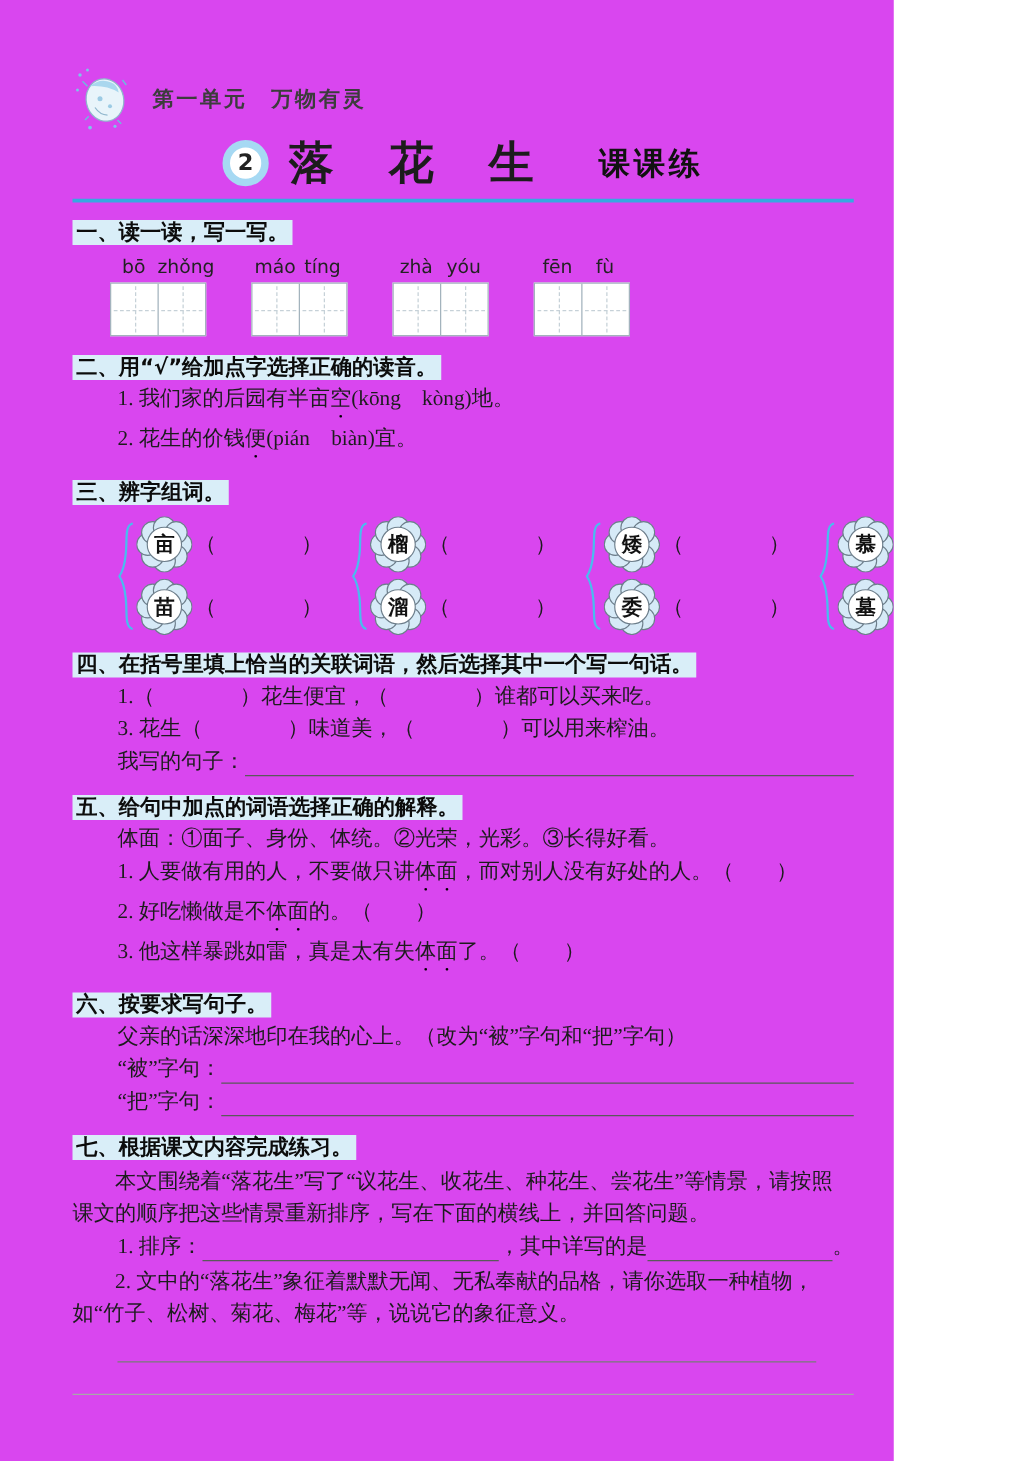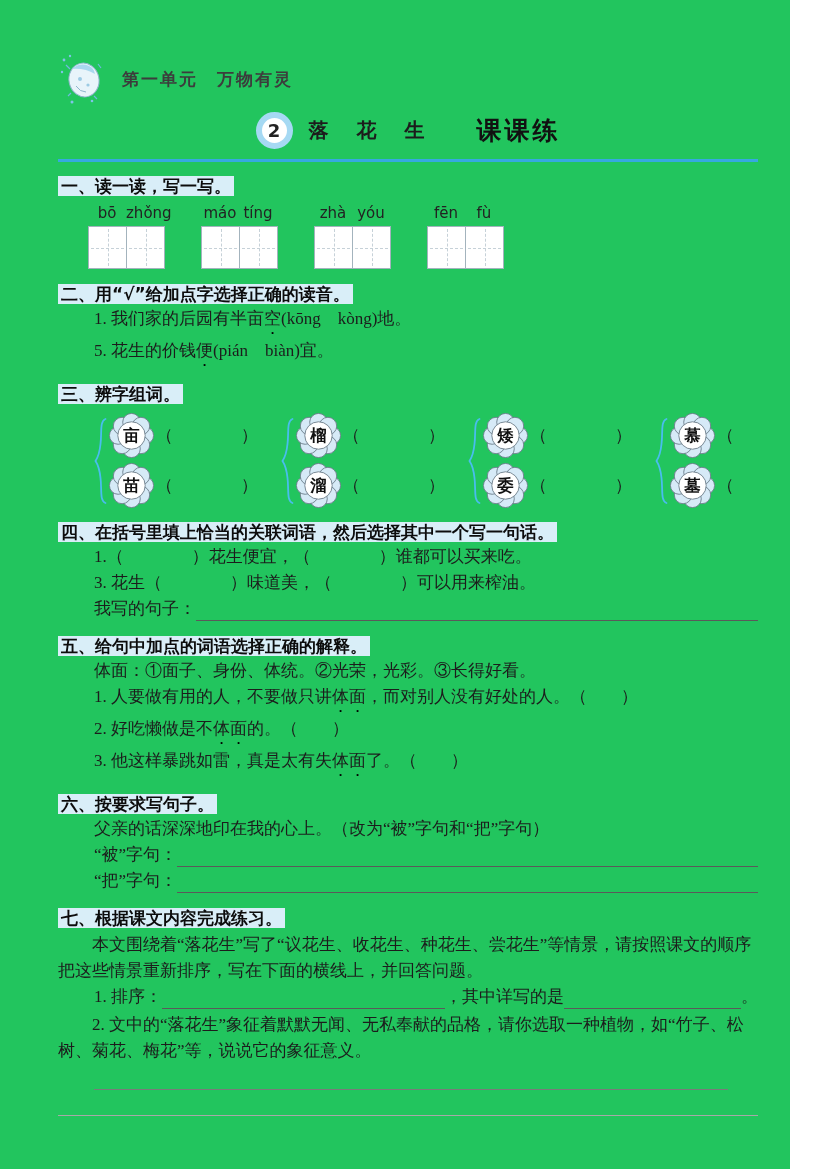--- a/index.html
+++ b/index.html
@@ -1,35 +1,35 @@
 <!DOCTYPE html>
 <html><head>
 <meta charset="utf-8">
 <style>
   html,body{margin:0;padding:0;background:#ffffff;}
   .page{
-    position:relative;width:790px;height:1169px;box-sizing:border-box;
-    padding:50px 32px 0 58px;overflow:hidden;background:#22c55e;
+    position:relative;width:715px;height:1169px;box-sizing:border-box;
+    padding:50px 32px 0 58px;overflow:hidden;background:#d946ef;
     font-family:"Liberation Serif","DejaVu Serif",serif;
     color:#1c1c1c;font-size:17px;
   }
   
   .unit-header{display:flex;align-items:center;gap:16px;height:58px;}
   .mascot{width:48px;height:54px;flex:none;}
   .unit-label{
     font-family:"DejaVu Sans","Liberation Sans",sans-serif;
     font-weight:bold;font-size:17px;color:#3c3c3c;letter-spacing:2px;
   }
   .title-row{display:flex;align-items:center;justify-content:center;margin-top:2px;height:40px;}
   .num-badge{
     flex:none;width:25px;height:25px;border:6px solid #a6d9f3;border-radius:50%;
     background:#fff;display:flex;align-items:center;justify-content:center;
     font-family:"DejaVu Sans","Liberation Sans",sans-serif;font-weight:bold;font-size:18px;color:#222;
   }
-  .lesson-title{font-size:20px;font-weight:bold;margin-left:16px;letter-spacing:4px;white-space:pre;}
+  .lesson-title{font-size:36px;font-weight:bold;margin-left:16px;letter-spacing:4px;white-space:pre;}
   .book-label{
     font-family:"DejaVu Sans","Liberation Sans",sans-serif;font-weight:900;
     font-size:25px;margin-left:48px;letter-spacing:3px;color:#111;
   }
   .blue-rule{height:3px;background:#36a9e1;border:none;margin:9px 0 0 0;}
   
   .sec-head{
     margin:13px 0 0 0;font-family:"DejaVu Sans","Liberation Sans",sans-serif;
     font-weight:bold;font-size:17px;line-height:23px;color:#0c0c0c;
   }
@@ -141,21 +141,21 @@
             <div class="wcell"></div>
             <div class="wcell"></div>
           </div>
       </div>
     </div>
   </div>
 
   <div style="margin-top:14px;">
     <div class="sec-head"><span class="hl">二、用“√”给加点字选择正确的读音。</span></div>
     <div class="row indent"><span>1. 我们家的后园有半亩</span><span class="dotted">空</span><span>(kōng　kòng)地。</span></div>
-    <div class="row indent"><span>5. 花生的价钱</span><span class="dotted">便</span><span>(pián　biàn)宜。</span></div>
+    <div class="row indent"><span>2. 花生的价钱</span><span class="dotted">便</span><span>(pián　biàn)宜。</span></div>
   </div>
 
   <div style="margin-top:12px;">
     <div class="sec-head"><span class="hl">三、辨字组词。</span></div>
     <div class="pairs-row">
 
       <div class="pair-group">
         <svg class="brace" viewBox="0 0 13 88">
             <path d="M11.5 2 C5.5 4 8 16 6.5 27 C5.7 35 3.5 41 1.5 44 C3.5 47 5.7 53 6.5 61 C8 72 5.5 84 11.5 86" stroke="#49bdee" stroke-width="1.8" fill="none" stroke-linecap="round"></path>
           </svg>

